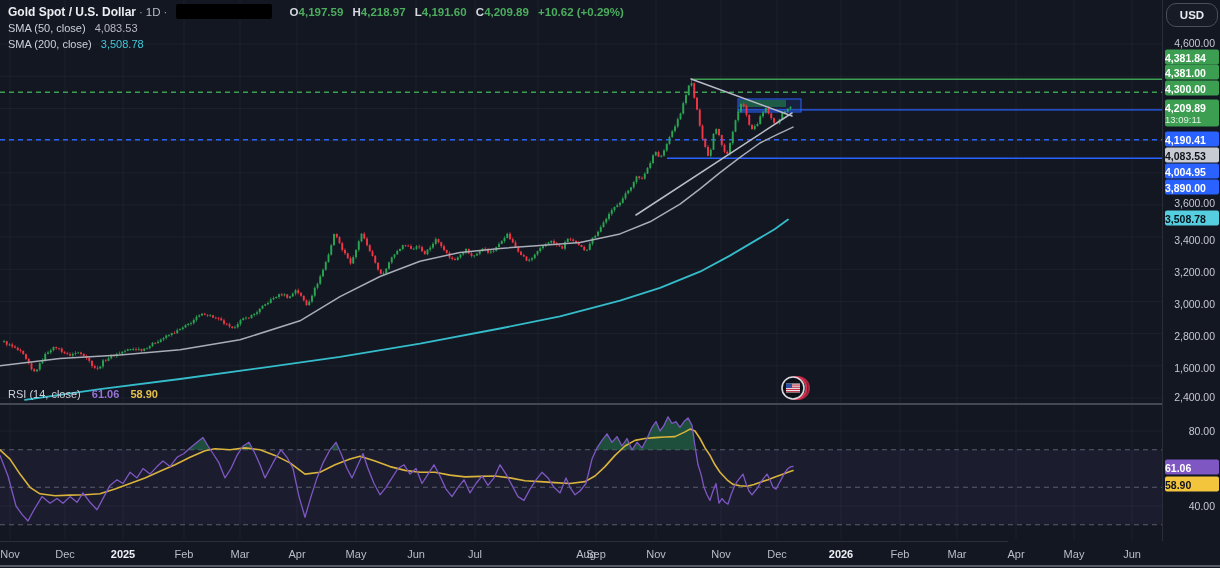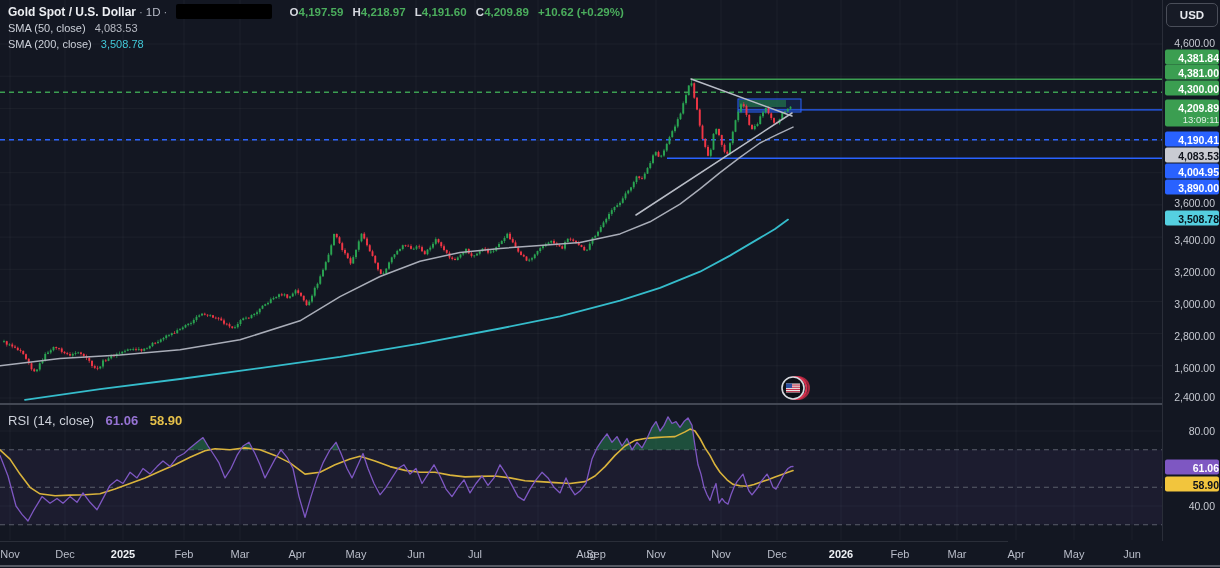--- a/index.html
+++ b/index.html
@@ -17,31 +17,31 @@
   .chg{color:#4bad5d;font-weight:600;margin-left:6px;}
   .ind-lbl{color:#ccd0d9;}
   .v-gray{color:#b7bac3;margin-left:6px;}
   .v-cyan{color:#41c8d8;margin-left:6px;}
   .v-purple{color:#9673d4;margin-left:8px;font-weight:600;}
   .v-yellow{color:#e5c04a;margin-left:8px;font-weight:600;}
   
   #price-axis{position:absolute;left:1162px;top:0;width:58px;height:541px;
               border-left:1px solid #2a2e39;background:#131722;z-index:4;}
   .pl{position:absolute;right:6px;transform:translateY(-50%);font-size:10.5px;color:#c6c9d1;}
-  .badge{position:absolute;left:2px;right:2px;transform:translateY(-50%);text-align:right;
+  .badge{position:absolute;left:2px;right:2px;transform:translateY(-50%);text-align:left;
          font-size:10.5px;font-weight:700;border-radius:2px;padding:1.5px 0;line-height:12px;}
   .b-green{background:#3b9e51;color:#fff;}
   .b-blue{background:#2962ff;color:#fff;}
   .b-gray{background:#c9cbd2;color:#10131c;}
   .b-cyan{background:#55cfe0;color:#07121a;}
   .b-purple{background:#7e57c2;color:#fff;}
   .b-yellow{background:#f2c53d;color:#10131c;}
   .badge .sub{display:block;font-weight:400;font-size:9.5px;color:rgba(255,255,255,.85);}
   #usd-btn{position:absolute;left:1166px;top:3px;width:50px;height:22px;z-index:6;
-           border:1px solid #4a4e59;border-radius:5px;background:#171b26;color:#e8eaef;
+           border:1px solid #4a4e59;border-radius:10px;background:#171b26;color:#e8eaef;
            font-size:11.5px;font-weight:700;display:flex;align-items:center;justify-content:center;cursor:pointer;}
   
   .pane-div{position:absolute;left:0;width:1220px;height:2px;background:#434854;z-index:3;}
   
   #time-axis{position:absolute;left:0;top:541px;width:1008px;height:27px;background:#131722;
              border-top:1px solid #2a2e39;z-index:4;}
   .tl{position:absolute;top:6px;transform:translateX(-50%);font-size:11px;color:#b9bdc9;}
   .tl.yr{color:#eef0f4;font-weight:700;}
   #bottom-line{position:absolute;left:0;top:565px;width:1220px;height:2px;background:#565a64;z-index:5;}
 </style>
@@ -719,21 +719,21 @@
   </div>
   <div class="hdr" style="top:22px;font-size:11px;">
     <span class="ind-lbl">SMA (50, close)</span>
     <span class="v-gray">4,083.53</span>
   </div>
   <div class="hdr" style="top:38px;font-size:11px;">
     <span class="ind-lbl">SMA (200, close)</span>
     <span class="v-cyan">3,508.78</span>
   </div>
 
-  <div class="hdr" style="top:413px;font-size:13px;">
+  <div class="hdr" style="top:388px;font-size:11px;">
     <span class="ind-lbl">RSI (14, close)</span>
     <span class="v-purple">61.06</span>
     <span class="v-yellow">58.90</span>
   </div>
 
   <div class="pane-div" style="top:403px;"></div>
 
   <div id="price-axis">
       <div class="pl" style="top: 43px;">4,600.00</div>
       <div class="pl" style="top: 203px;">3,600.00</div>

